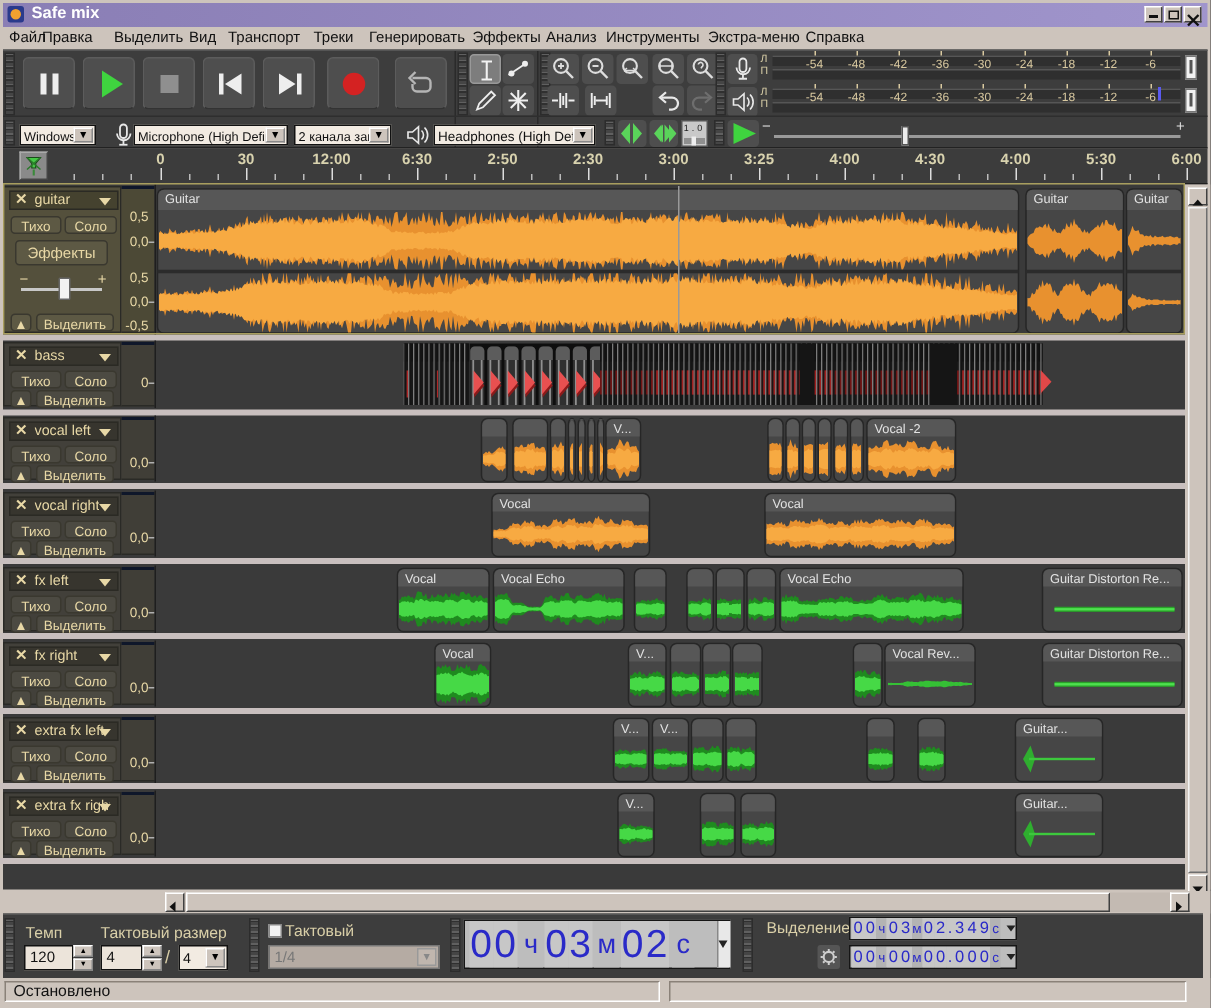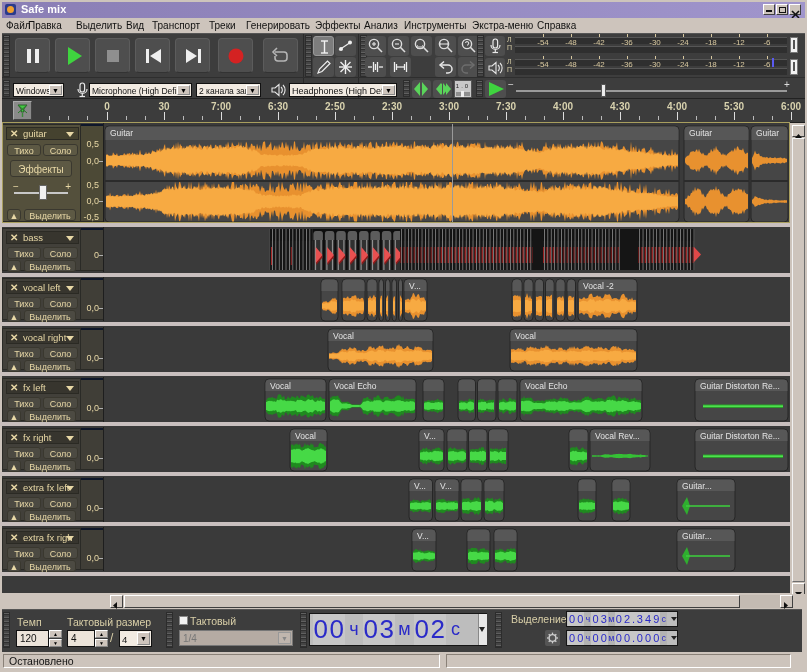--- a/index.html
+++ b/index.html
@@ -256,41 +256,41 @@
 <div class="abs" style="left:601px;top:84px;width:5px;height:13px;background:#ececec;border:1px solid #555"></div>
 <div class="abs" style="left:2px;top:99px;width:803px;height:24px;background:#3c3c3c;border-bottom:1px solid #1f1f1f">
     <div style="position:absolute;left:85px;top:2px;width:40px;text-align:center;font-size:10px;font-weight:bold;color:#d8d2ae">0</div>
     <div style="position:absolute;left:105px;top:13px;width:1px;height:8px;background:#ddd"></div>
     <div style="position:absolute;left:124px;top:17px;width:1px;height:4px;background:#bbb"></div>
     <div style="position:absolute;left:143px;top:17px;width:1px;height:4px;background:#bbb"></div>
     <div style="position:absolute;left:142px;top:2px;width:40px;text-align:center;font-size:10px;font-weight:bold;color:#d8d2ae">30</div>
     <div style="position:absolute;left:162px;top:13px;width:1px;height:8px;background:#ddd"></div>
     <div style="position:absolute;left:181px;top:17px;width:1px;height:4px;background:#bbb"></div>
     <div style="position:absolute;left:200px;top:17px;width:1px;height:4px;background:#bbb"></div>
-    <div style="position:absolute;left:199px;top:2px;width:40px;text-align:center;font-size:10px;font-weight:bold;color:#d8d2ae">7:00</div>
+    <div style="position:absolute;left:199px;top:2px;width:40px;text-align:center;font-size:10px;font-weight:bold;color:#d8d2ae">12:00</div>
     <div style="position:absolute;left:219px;top:13px;width:1px;height:8px;background:#ddd"></div>
     <div style="position:absolute;left:238px;top:17px;width:1px;height:4px;background:#bbb"></div>
     <div style="position:absolute;left:257px;top:17px;width:1px;height:4px;background:#bbb"></div>
     <div style="position:absolute;left:256px;top:2px;width:40px;text-align:center;font-size:10px;font-weight:bold;color:#d8d2ae">6:30</div>
     <div style="position:absolute;left:276px;top:13px;width:1px;height:8px;background:#ddd"></div>
     <div style="position:absolute;left:295px;top:17px;width:1px;height:4px;background:#bbb"></div>
     <div style="position:absolute;left:314px;top:17px;width:1px;height:4px;background:#bbb"></div>
     <div style="position:absolute;left:313px;top:2px;width:40px;text-align:center;font-size:10px;font-weight:bold;color:#d8d2ae">2:50</div>
     <div style="position:absolute;left:333px;top:13px;width:1px;height:8px;background:#ddd"></div>
     <div style="position:absolute;left:352px;top:17px;width:1px;height:4px;background:#bbb"></div>
     <div style="position:absolute;left:371px;top:17px;width:1px;height:4px;background:#bbb"></div>
     <div style="position:absolute;left:370px;top:2px;width:40px;text-align:center;font-size:10px;font-weight:bold;color:#d8d2ae">2:30</div>
     <div style="position:absolute;left:390px;top:13px;width:1px;height:8px;background:#ddd"></div>
     <div style="position:absolute;left:409px;top:17px;width:1px;height:4px;background:#bbb"></div>
     <div style="position:absolute;left:428px;top:17px;width:1px;height:4px;background:#bbb"></div>
     <div style="position:absolute;left:427px;top:2px;width:40px;text-align:center;font-size:10px;font-weight:bold;color:#d8d2ae">3:00</div>
     <div style="position:absolute;left:447px;top:13px;width:1px;height:8px;background:#ddd"></div>
     <div style="position:absolute;left:466px;top:17px;width:1px;height:4px;background:#bbb"></div>
     <div style="position:absolute;left:485px;top:17px;width:1px;height:4px;background:#bbb"></div>
-    <div style="position:absolute;left:484px;top:2px;width:40px;text-align:center;font-size:10px;font-weight:bold;color:#d8d2ae">7:30</div>
+    <div style="position:absolute;left:484px;top:2px;width:40px;text-align:center;font-size:10px;font-weight:bold;color:#d8d2ae">3:25</div>
     <div style="position:absolute;left:504px;top:13px;width:1px;height:8px;background:#ddd"></div>
     <div style="position:absolute;left:523px;top:17px;width:1px;height:4px;background:#bbb"></div>
     <div style="position:absolute;left:542px;top:17px;width:1px;height:4px;background:#bbb"></div>
     <div style="position:absolute;left:541px;top:2px;width:40px;text-align:center;font-size:10px;font-weight:bold;color:#d8d2ae">4:00</div>
     <div style="position:absolute;left:561px;top:13px;width:1px;height:8px;background:#ddd"></div>
     <div style="position:absolute;left:580px;top:17px;width:1px;height:4px;background:#bbb"></div>
     <div style="position:absolute;left:599px;top:17px;width:1px;height:4px;background:#bbb"></div>
     <div style="position:absolute;left:598px;top:2px;width:40px;text-align:center;font-size:10px;font-weight:bold;color:#d8d2ae">4:30</div>
     <div style="position:absolute;left:618px;top:13px;width:1px;height:8px;background:#ddd"></div>
     <div style="position:absolute;left:637px;top:17px;width:1px;height:4px;background:#bbb"></div>

